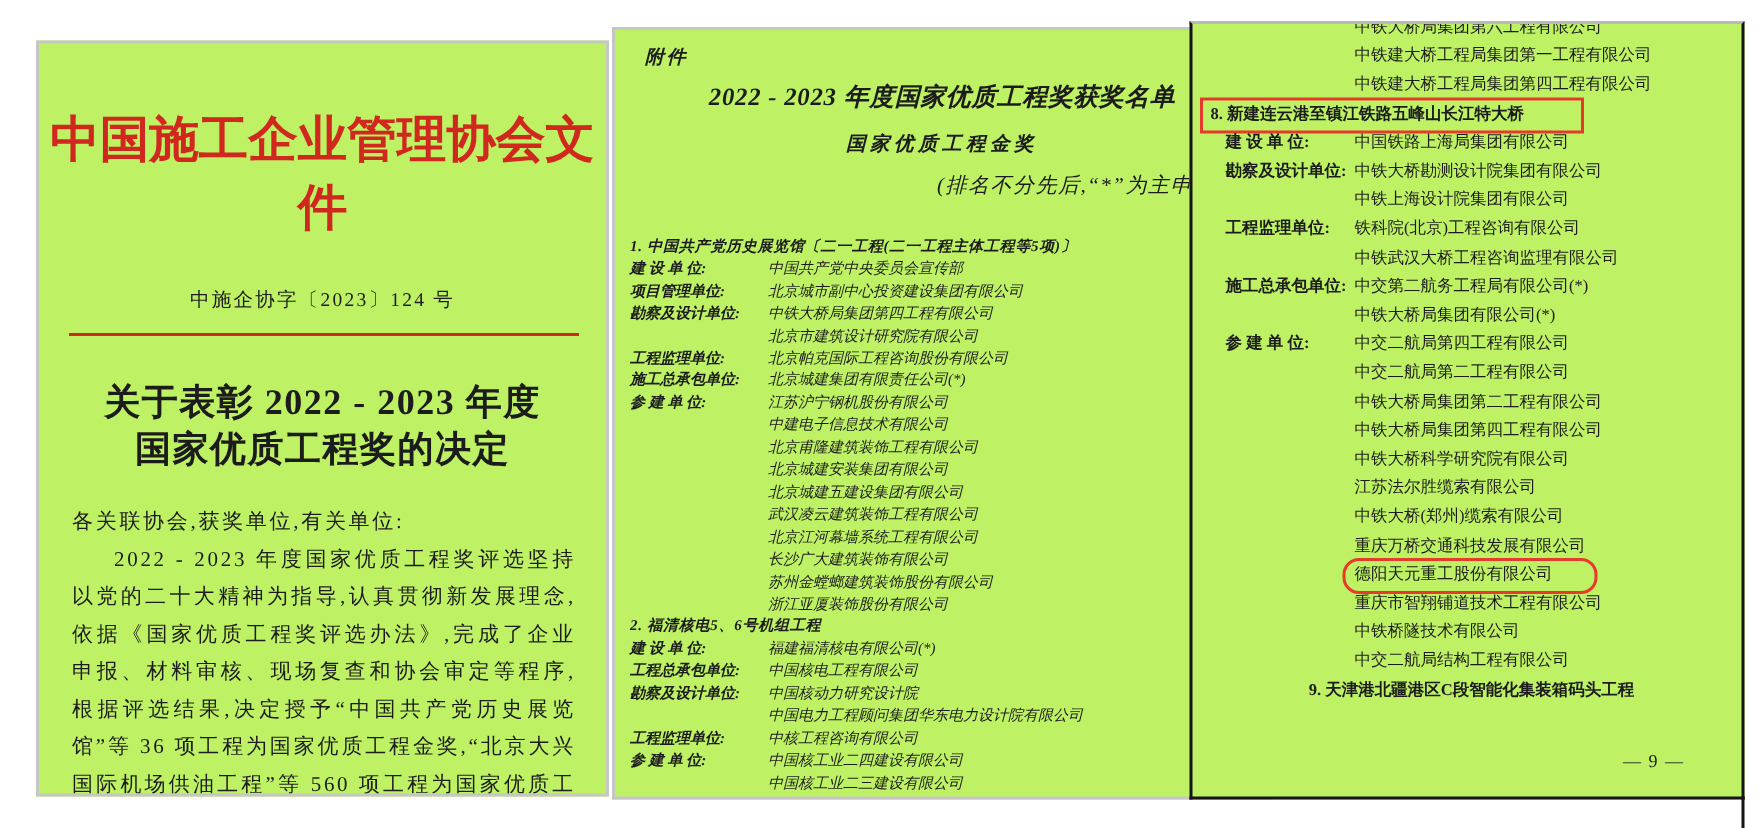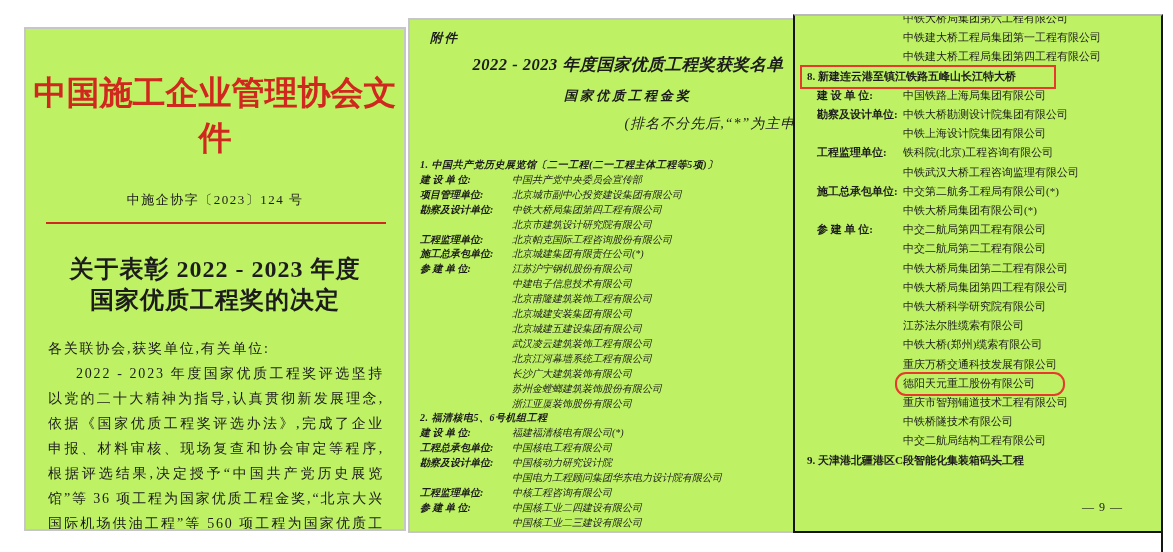--- a/index.html
+++ b/index.html
@@ -33,21 +33,21 @@
   .lbl2{width:92px;flex:none;font-weight:bold;white-space:nowrap;}
   .vals2{flex:1;}
   
   #p3-content{margin:0 6px 0 22px;font-size:11px;line-height:19.2px;padding-top:0;}
   .carry{margin-left:86px;}
   .clip-top{margin-top:-7px;}
   .row3{display:flex;}
   .lbl3{width:86px;flex:none;font-weight:bold;white-space:nowrap;}
   .vals3{flex:1;}
   .h8{margin-left:-10px;font-weight:bold;}
-  .h9{margin-left:-10px;font-weight:bold;}
+  .h9{margin-left:-10px;font-weight:bold;text-align:center;}
   .hl-box{display:inline-block;border:2.5px solid var(--boxred);padding:0 38px 1px 5px;margin:-3px 0 -3px -7px;}
   .hl-box-sm{padding:0 28px 1px 6px;margin:-3px 0 -3px -8px;font-weight:normal;border-radius:11px;}
   .pagenum{position:absolute;font-size:12px;letter-spacing:1px;}
   .p2num{right:14px;bottom:5px;}
   .p3num{right:38px;bottom:16px;}
   #artifact{position:absolute;left:1161px;top:531px;width:2px;height:21px;background:#151515;}
 </style>
 </head>
 <body>
 

